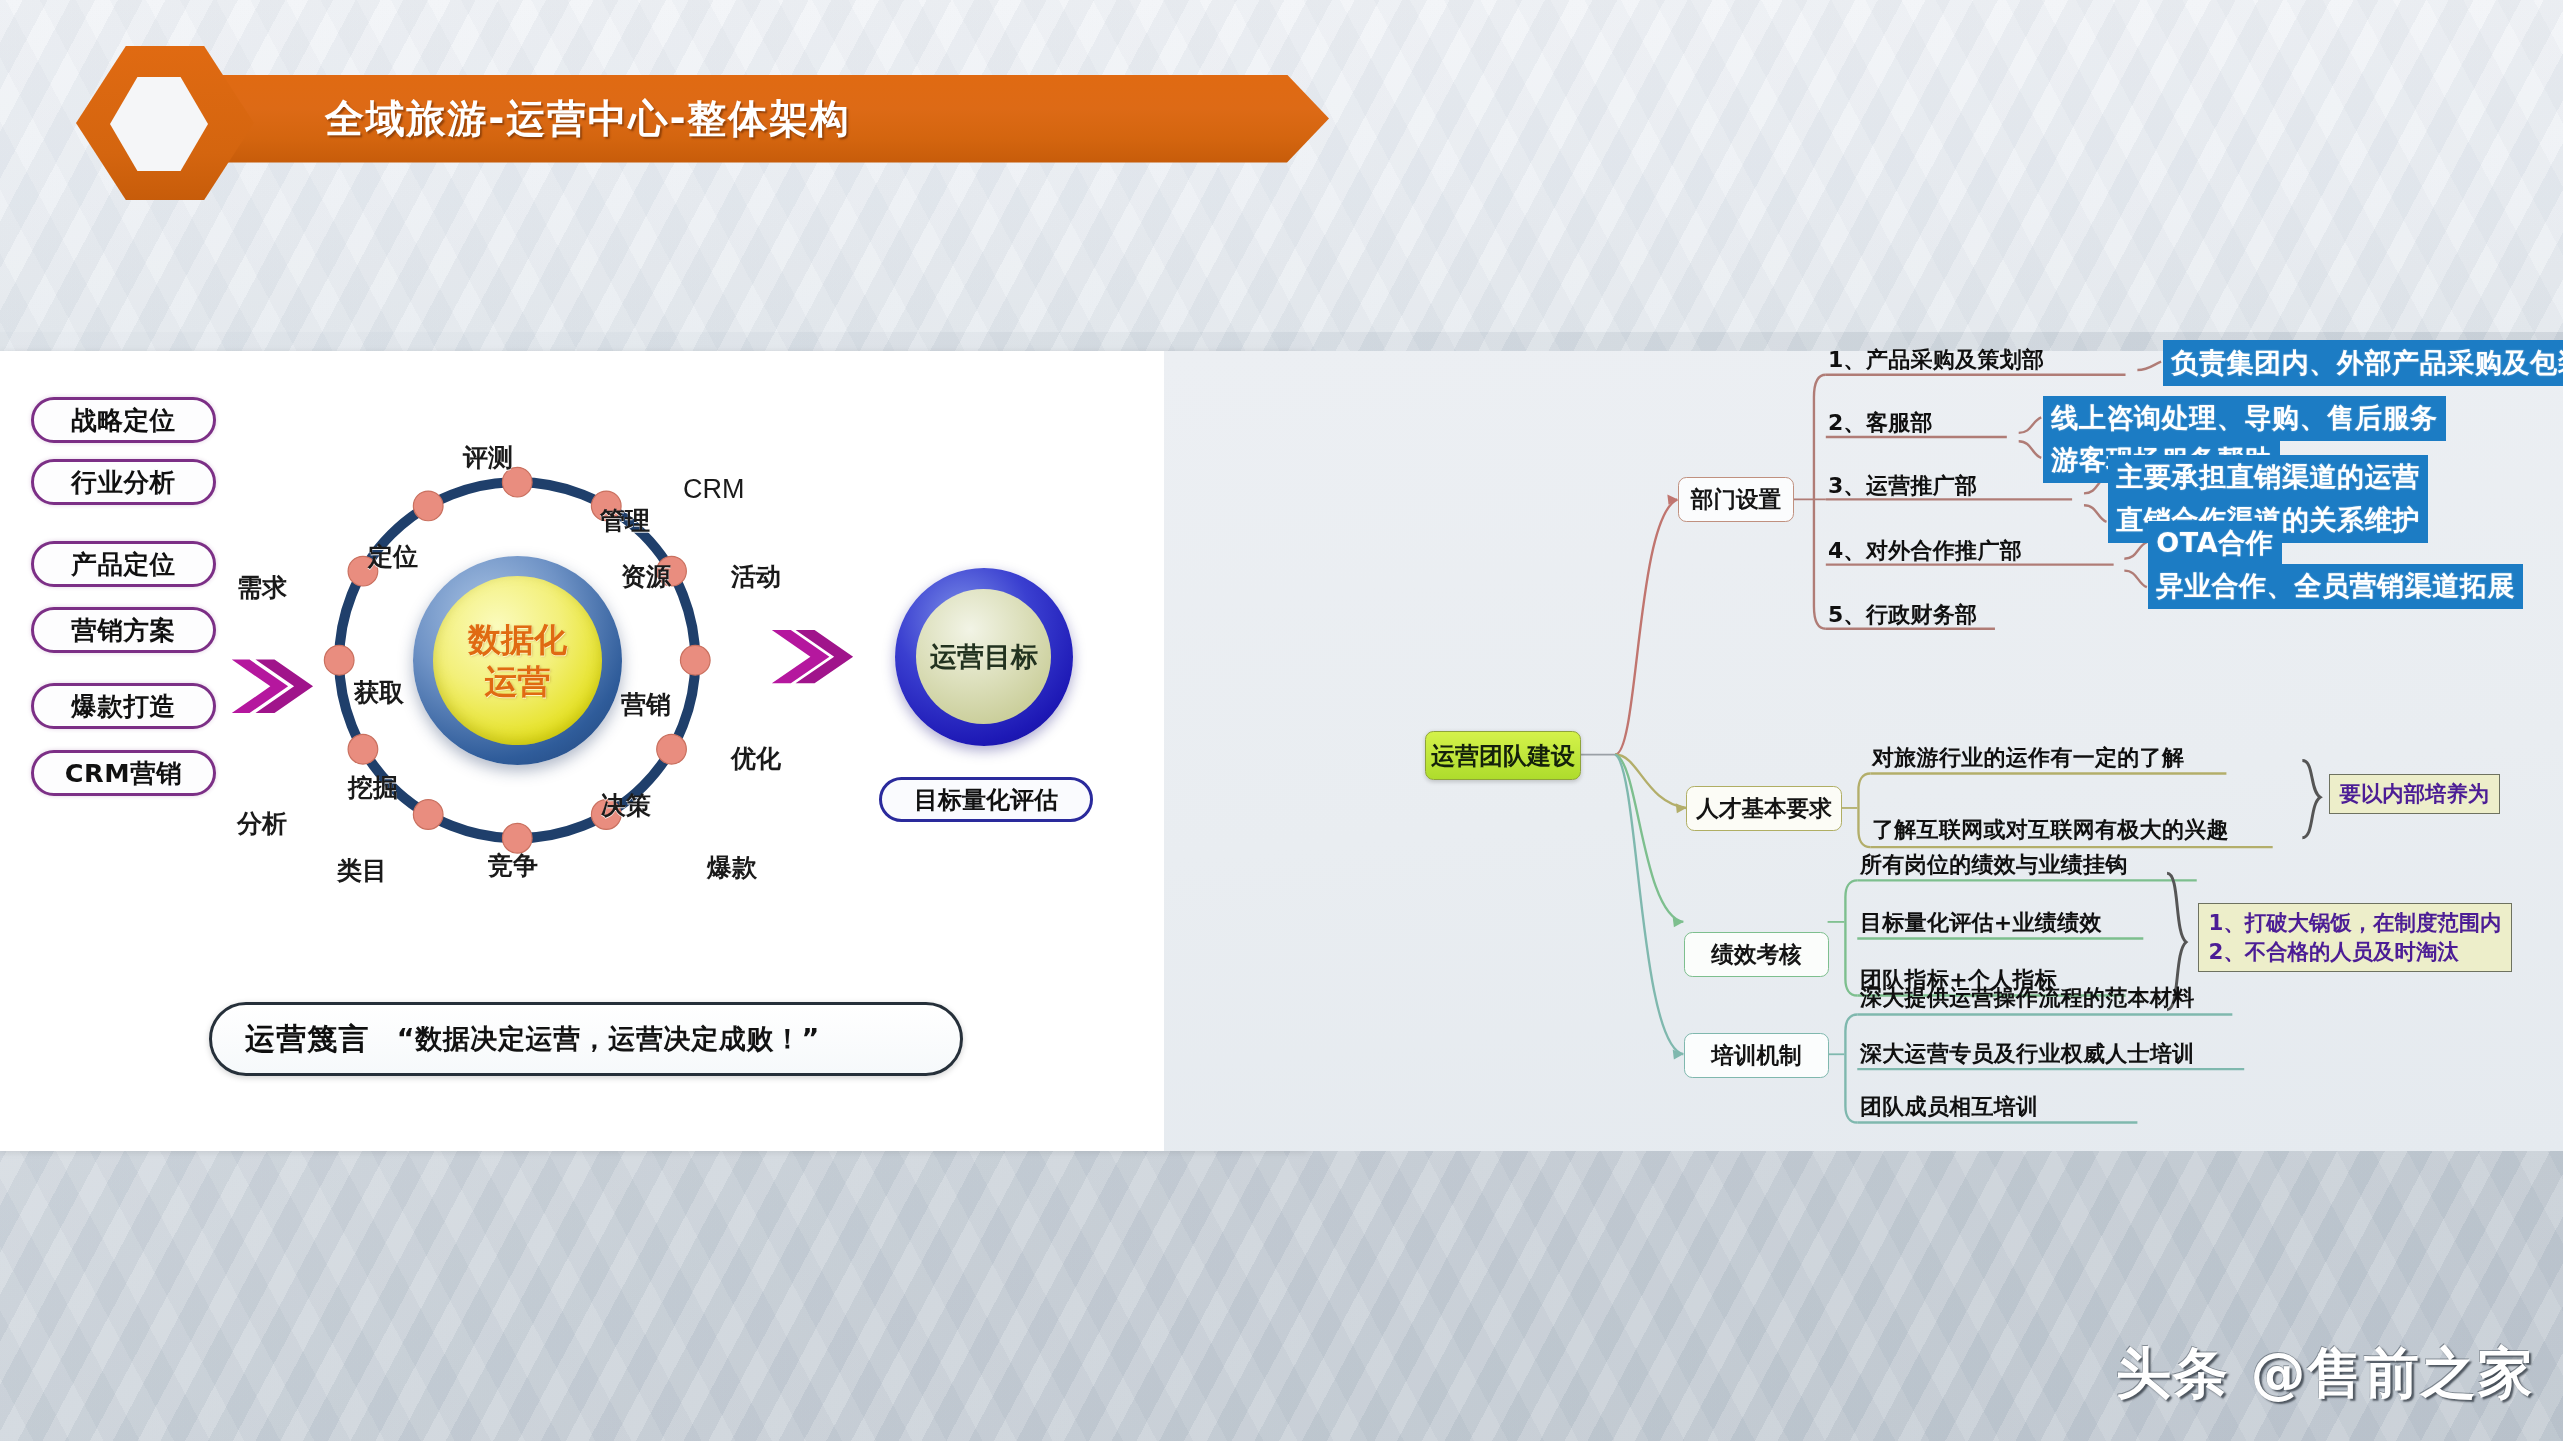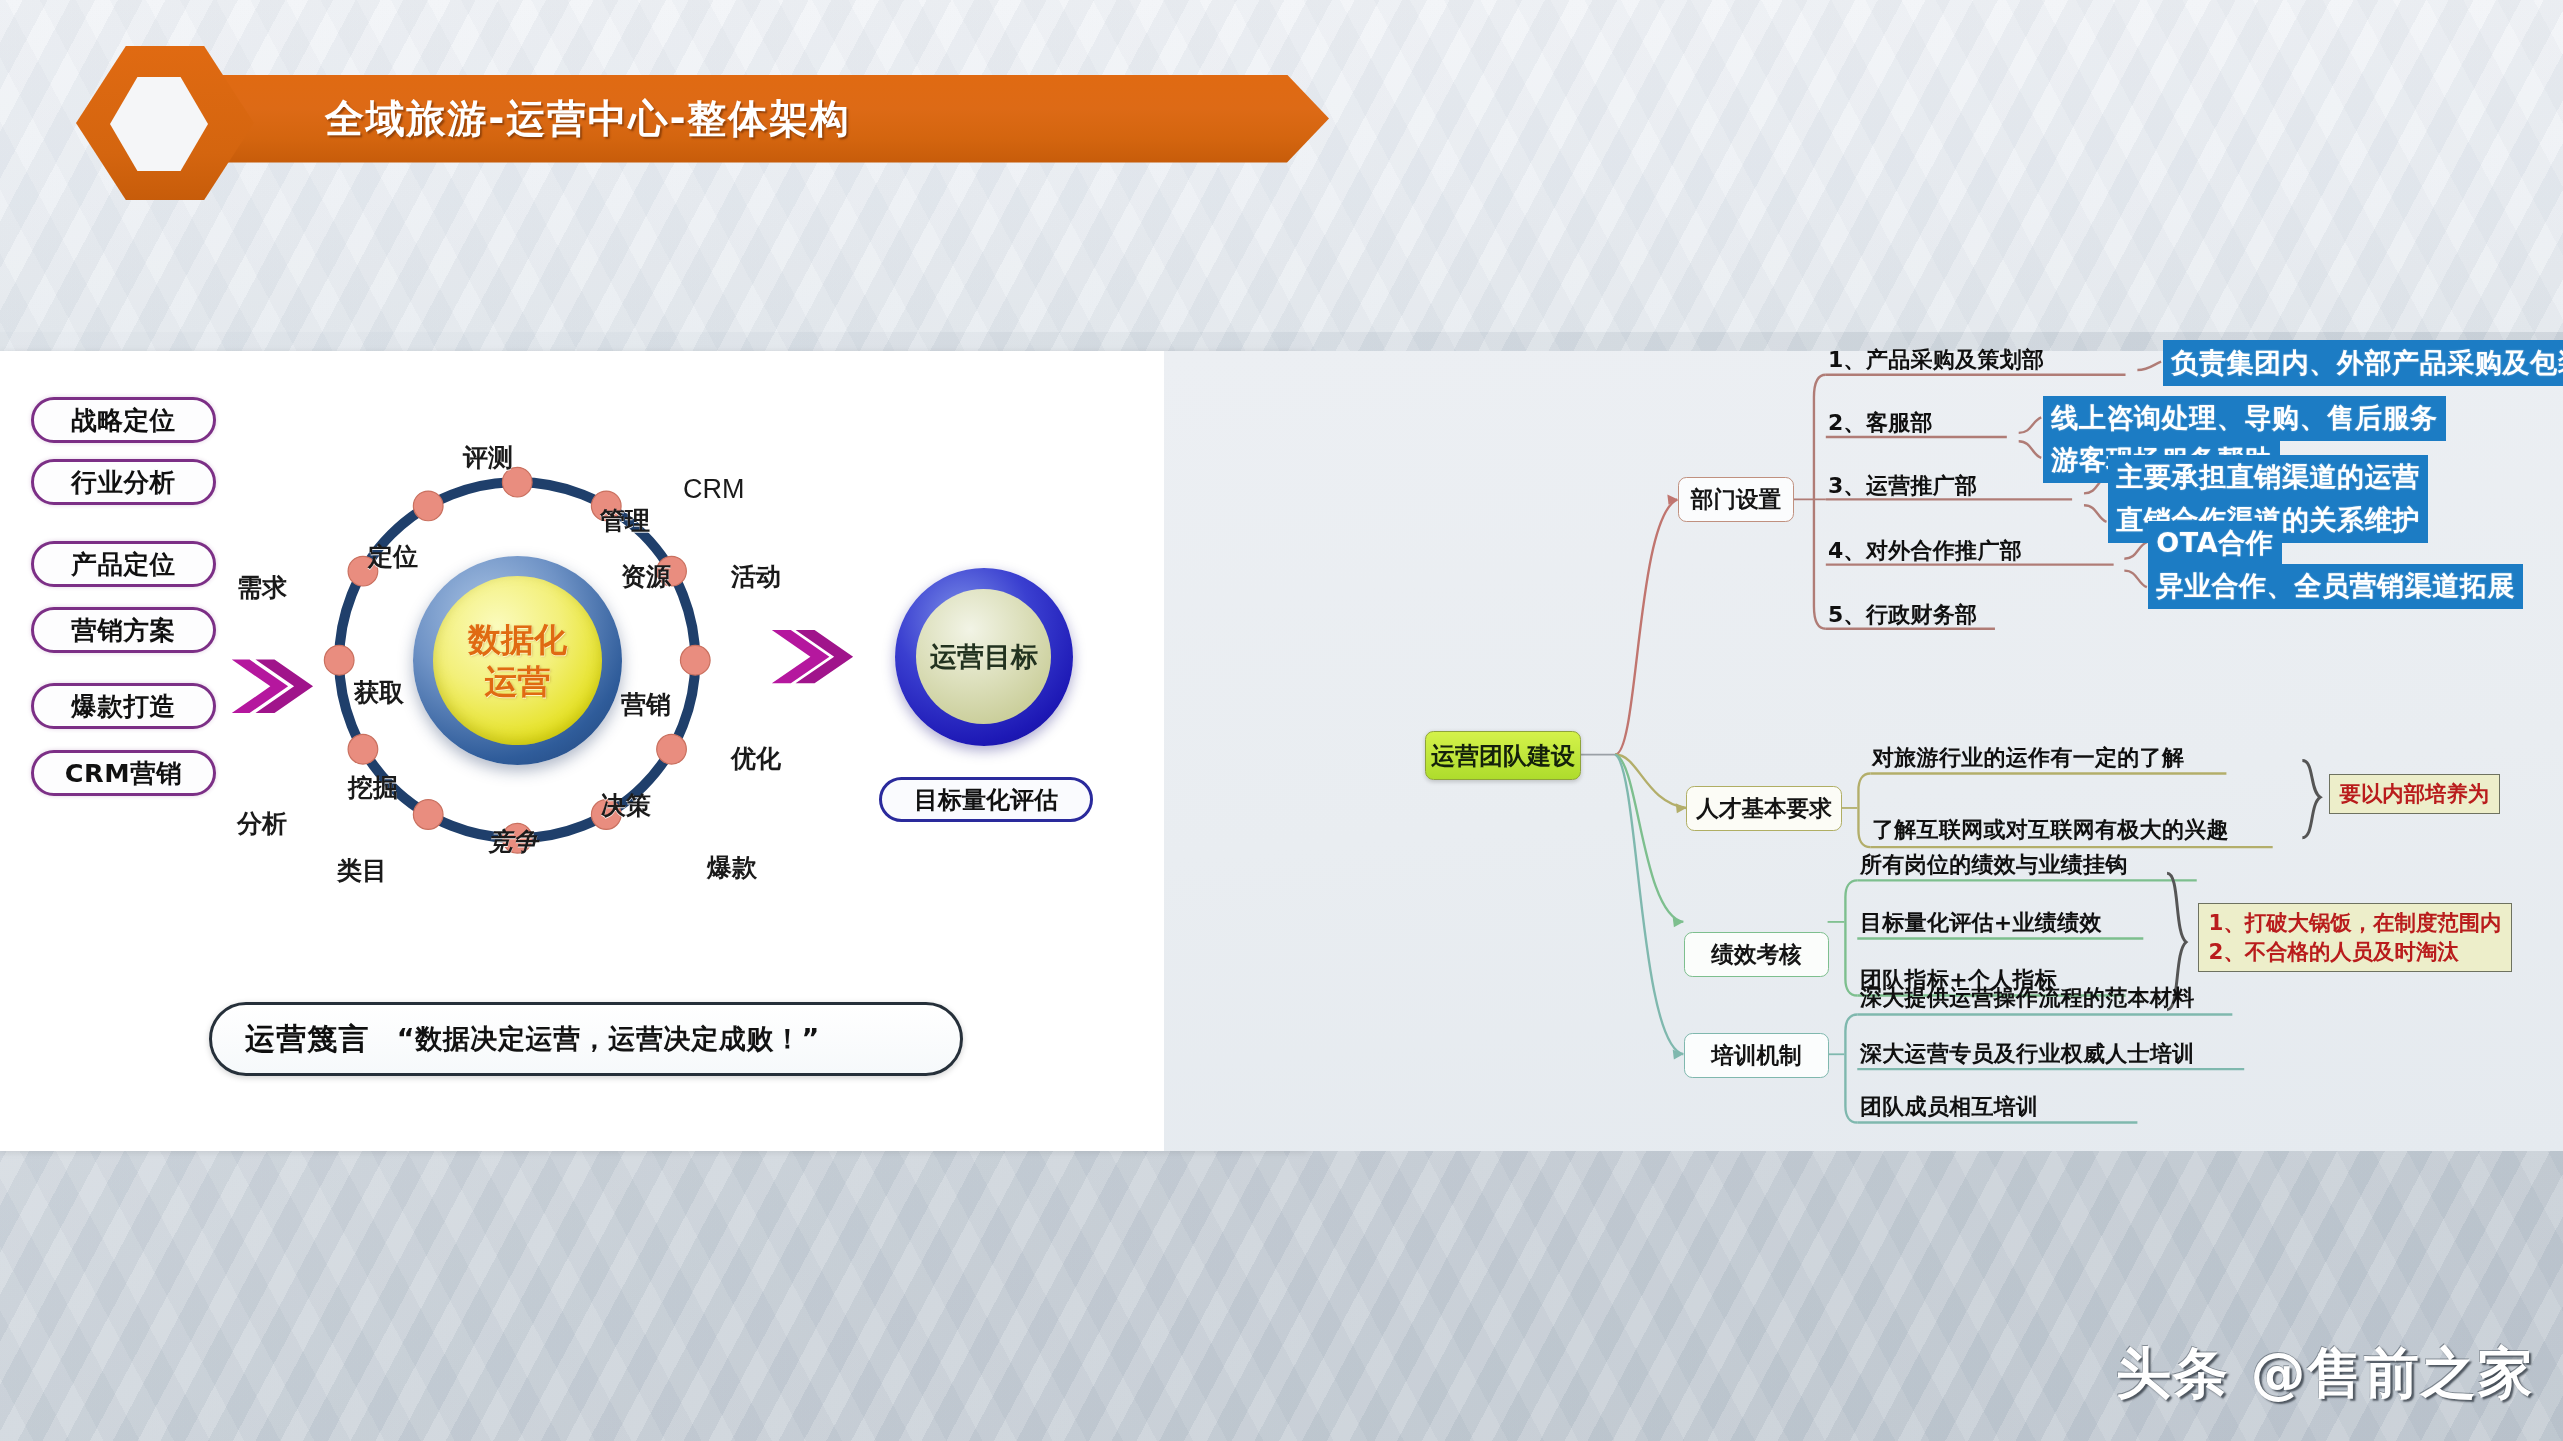--- a/index.html
+++ b/index.html
@@ -142,21 +142,21 @@
     white-space:nowrap; letter-spacing:0.3px;
   }
   .tag-blue{
     position:absolute; background:#1c7cc4; color:#ffffff;
     font-size:27px; font-weight:bold; padding:4.2px 8.3px 5.3px 8.3px;
     white-space:nowrap; letter-spacing:0.6px;
     text-shadow:0 0 1.8px rgba(255,255,255,.45);
   }
   .box-olive{
     position:absolute; background:#edeeca; border:1.8px solid #6e7260;
-    color:#b91c1c; font-size:21.4px; font-weight:bold; padding:4.7px 9.5px;
+    color:#4c1d95; font-size:21.4px; font-weight:bold; padding:4.7px 9.5px;
     white-space:nowrap; line-height:1.35;
   }
 
   
   #watermark{
     position:absolute; right:28.5px; bottom:31px;
     font-size:55px; font-weight:bold; color:#ffffff;
     text-shadow: 2.4px 2.4px 1.8px rgba(40,48,58,.75), -0.6px -0.6px 0 rgba(60,70,80,.5);
     letter-spacing:1.8px; white-space:nowrap;
   }
@@ -229,21 +229,21 @@
 
     <div class="ring-label" style="left:463px;  top:90px;">评测</div>
     <div class="ring-label" style="left:600px; top:153px;">管理</div>
     <div class="ring-label lat" style="left:683px;top:123px;">CRM</div>
     <div class="ring-label" style="left:621px; top:209px;">资源</div>
     <div class="ring-label" style="left:731px; top:209px;">活动</div>
     <div class="ring-label" style="left:621px; top:337px;">营销</div>
     <div class="ring-label" style="left:731px; top:391px;">优化</div>
     <div class="ring-label" style="left:601px; top:438px;">决策</div>
     <div class="ring-label" style="left:707px; top:500px;">爆款</div>
-    <div class="ring-label" style="left:488px;  top:474px;font-style:italic;">竞争</div>
+    <div class="ring-label" style="left:488px;  top:498px;">竞争</div>
     <div class="ring-label" style="left:337px;  top:503px;">类目</div>
     <div class="ring-label" style="left:348px;  top:420px;">挖掘</div>
     <div class="ring-label" style="left:237px;  top:456px;">分析</div>
     <div class="ring-label" style="left:354px;  top:325px;">获取</div>
     <div class="ring-label" style="left:237px;  top:220px;">需求</div>
     <div class="ring-label" style="left:368px;  top:189px;">定位</div>
 
     <div id="goal-sphere">
       <div class="core">
         <span>运营目标</span>

